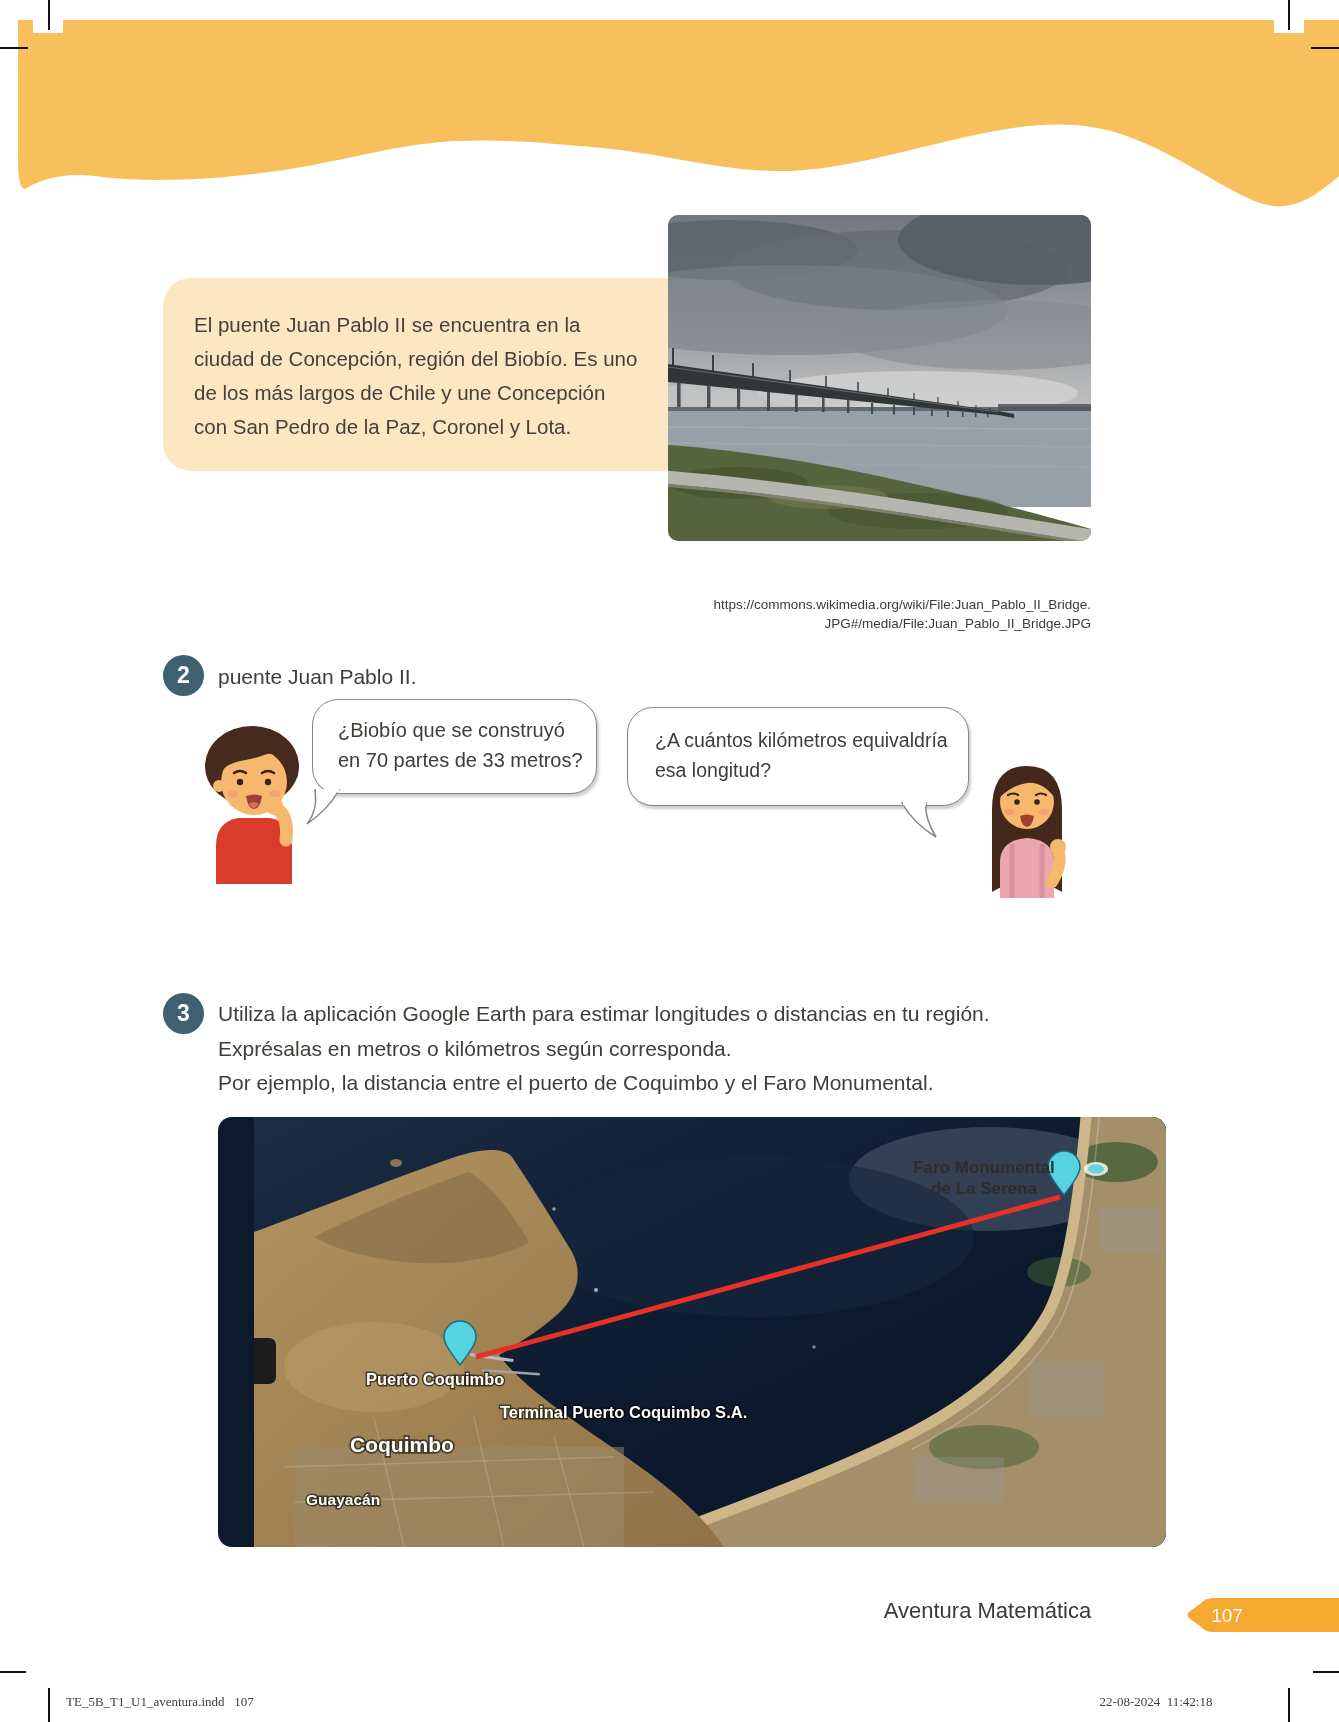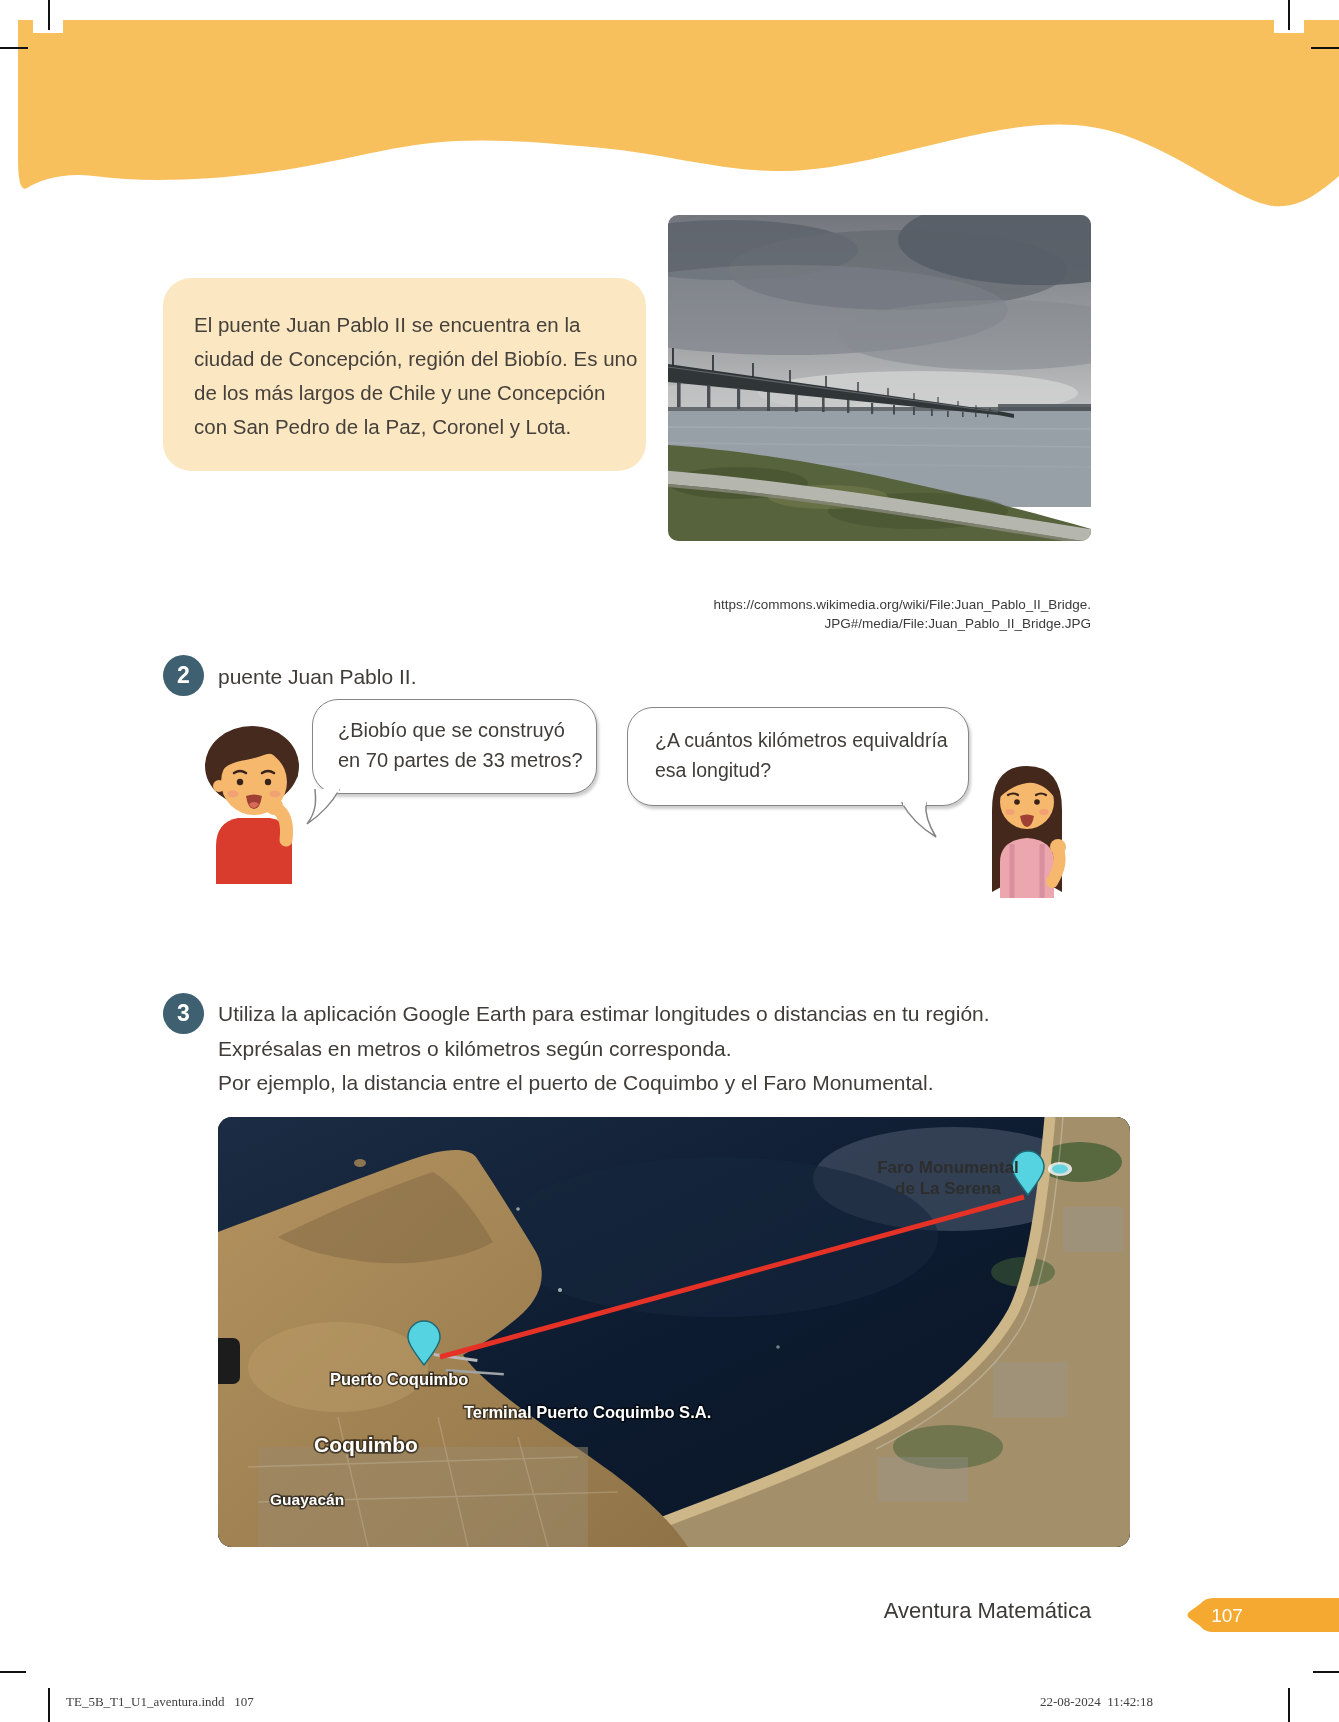--- a/index.html
+++ b/index.html
@@ -4,21 +4,21 @@
 <style>
   html,body{margin:0;padding:0;background:#ffffff;}
   #page{position:relative;width:1339px;height:1722px;background:#ffffff;overflow:hidden;
         font-family:"Liberation Sans",sans-serif;color:#3e3a37;}
   .abs{position:absolute;}
   .crop{position:absolute;background:#111;}
   .notch{position:absolute;background:#ffffff;}
 
   
   .info-box{position:absolute;left:163px;top:278px;width:483px;height:193px;
-            background:#FBE8C2;border-radius:28px;}
+            background:#FBE8C2;border-radius:28px;padding-left:45px;}
   .info-text{position:absolute;left:31px;top:30px;font-size:20.5px;line-height:34px;color:#45403b;}
 
   
   .photo-wrap{position:absolute;left:668px;top:215px;width:423px;height:326px;
               border-radius:10px;overflow:hidden;}
 
   .credit{position:absolute;left:600px;top:595px;width:491px;text-align:right;
           font-size:13.5px;line-height:19px;color:#3b3b3b;}
 
   
@@ -26,21 +26,21 @@
          color:#fff;font-size:23px;font-weight:bold;text-align:center;line-height:41px;}
   .ex-text{position:absolute;font-size:21px;line-height:34.5px;color:#403c38;}
 
   
   .bubble{position:absolute;background:#fff;border:1.5px solid #858585;border-radius:26px;
           box-shadow:2px 3px 3px rgba(110,110,110,.35);}
   .bubble-text{position:absolute;font-size:20px;line-height:30px;color:#403c38;}
 
   
   .map-wrap{position:absolute;left:218px;top:1117px;width:912px;height:430px;
-            border-radius:14px;overflow:hidden;background:#0c1a2c;}
+            border-radius:14px;overflow:hidden;background:#0c1a2c;padding-left:36px;}
 
   
   .footer-title{position:absolute;left:800px;top:1598px;width:375px;text-align:center;
                 font-size:22px;color:#3c3a37;}
   .print-text{position:absolute;font-family:Liberation Serif, serif;font-size:13px;color:#404040;}
 </style>
 </head>
 <body>
 
 <div id="page">
@@ -295,15 +295,15 @@
   <svg class="abs" style="left:1187px;top:1597px" width="152" height="36" viewBox="0 0 152 36">
     <path d="M152,1 L26,1 Q18,1 13,7 L2,15 Q-1,18 2,21 L13,29 Q18,35 26,35 L152,35 Z" fill="#F5A930"></path>
     <text x="40" y="25" text-anchor="middle" font-size="19" fill="#ffffff">107</text>
   </svg>
 
   <div class="crop" style="left:0;top:1671px;width:26px;height:2px"></div>
   <div class="crop" style="left:1313px;top:1671px;width:26px;height:2px"></div>
   <div class="crop" style="left:48px;top:1688px;width:2px;height:34px"></div>
   <div class="crop" style="left:1288px;top:1688px;width:2px;height:34px"></div>
   <div class="print-text" style="left:66px;top:1694px">TE_5B_T1_U1_aventura.indd&nbsp;&nbsp;&nbsp;107</div>
-  <div class="print-text" style="left:1040px;top:1694px;width:232px;text-align:left">22-08-2024&nbsp;&nbsp;11:42:18</div>
+  <div class="print-text" style="left:1040px;top:1694px;width:232px;text-align:center">22-08-2024&nbsp;&nbsp;11:42:18</div>
 
 </div>
 
 </body></html>

